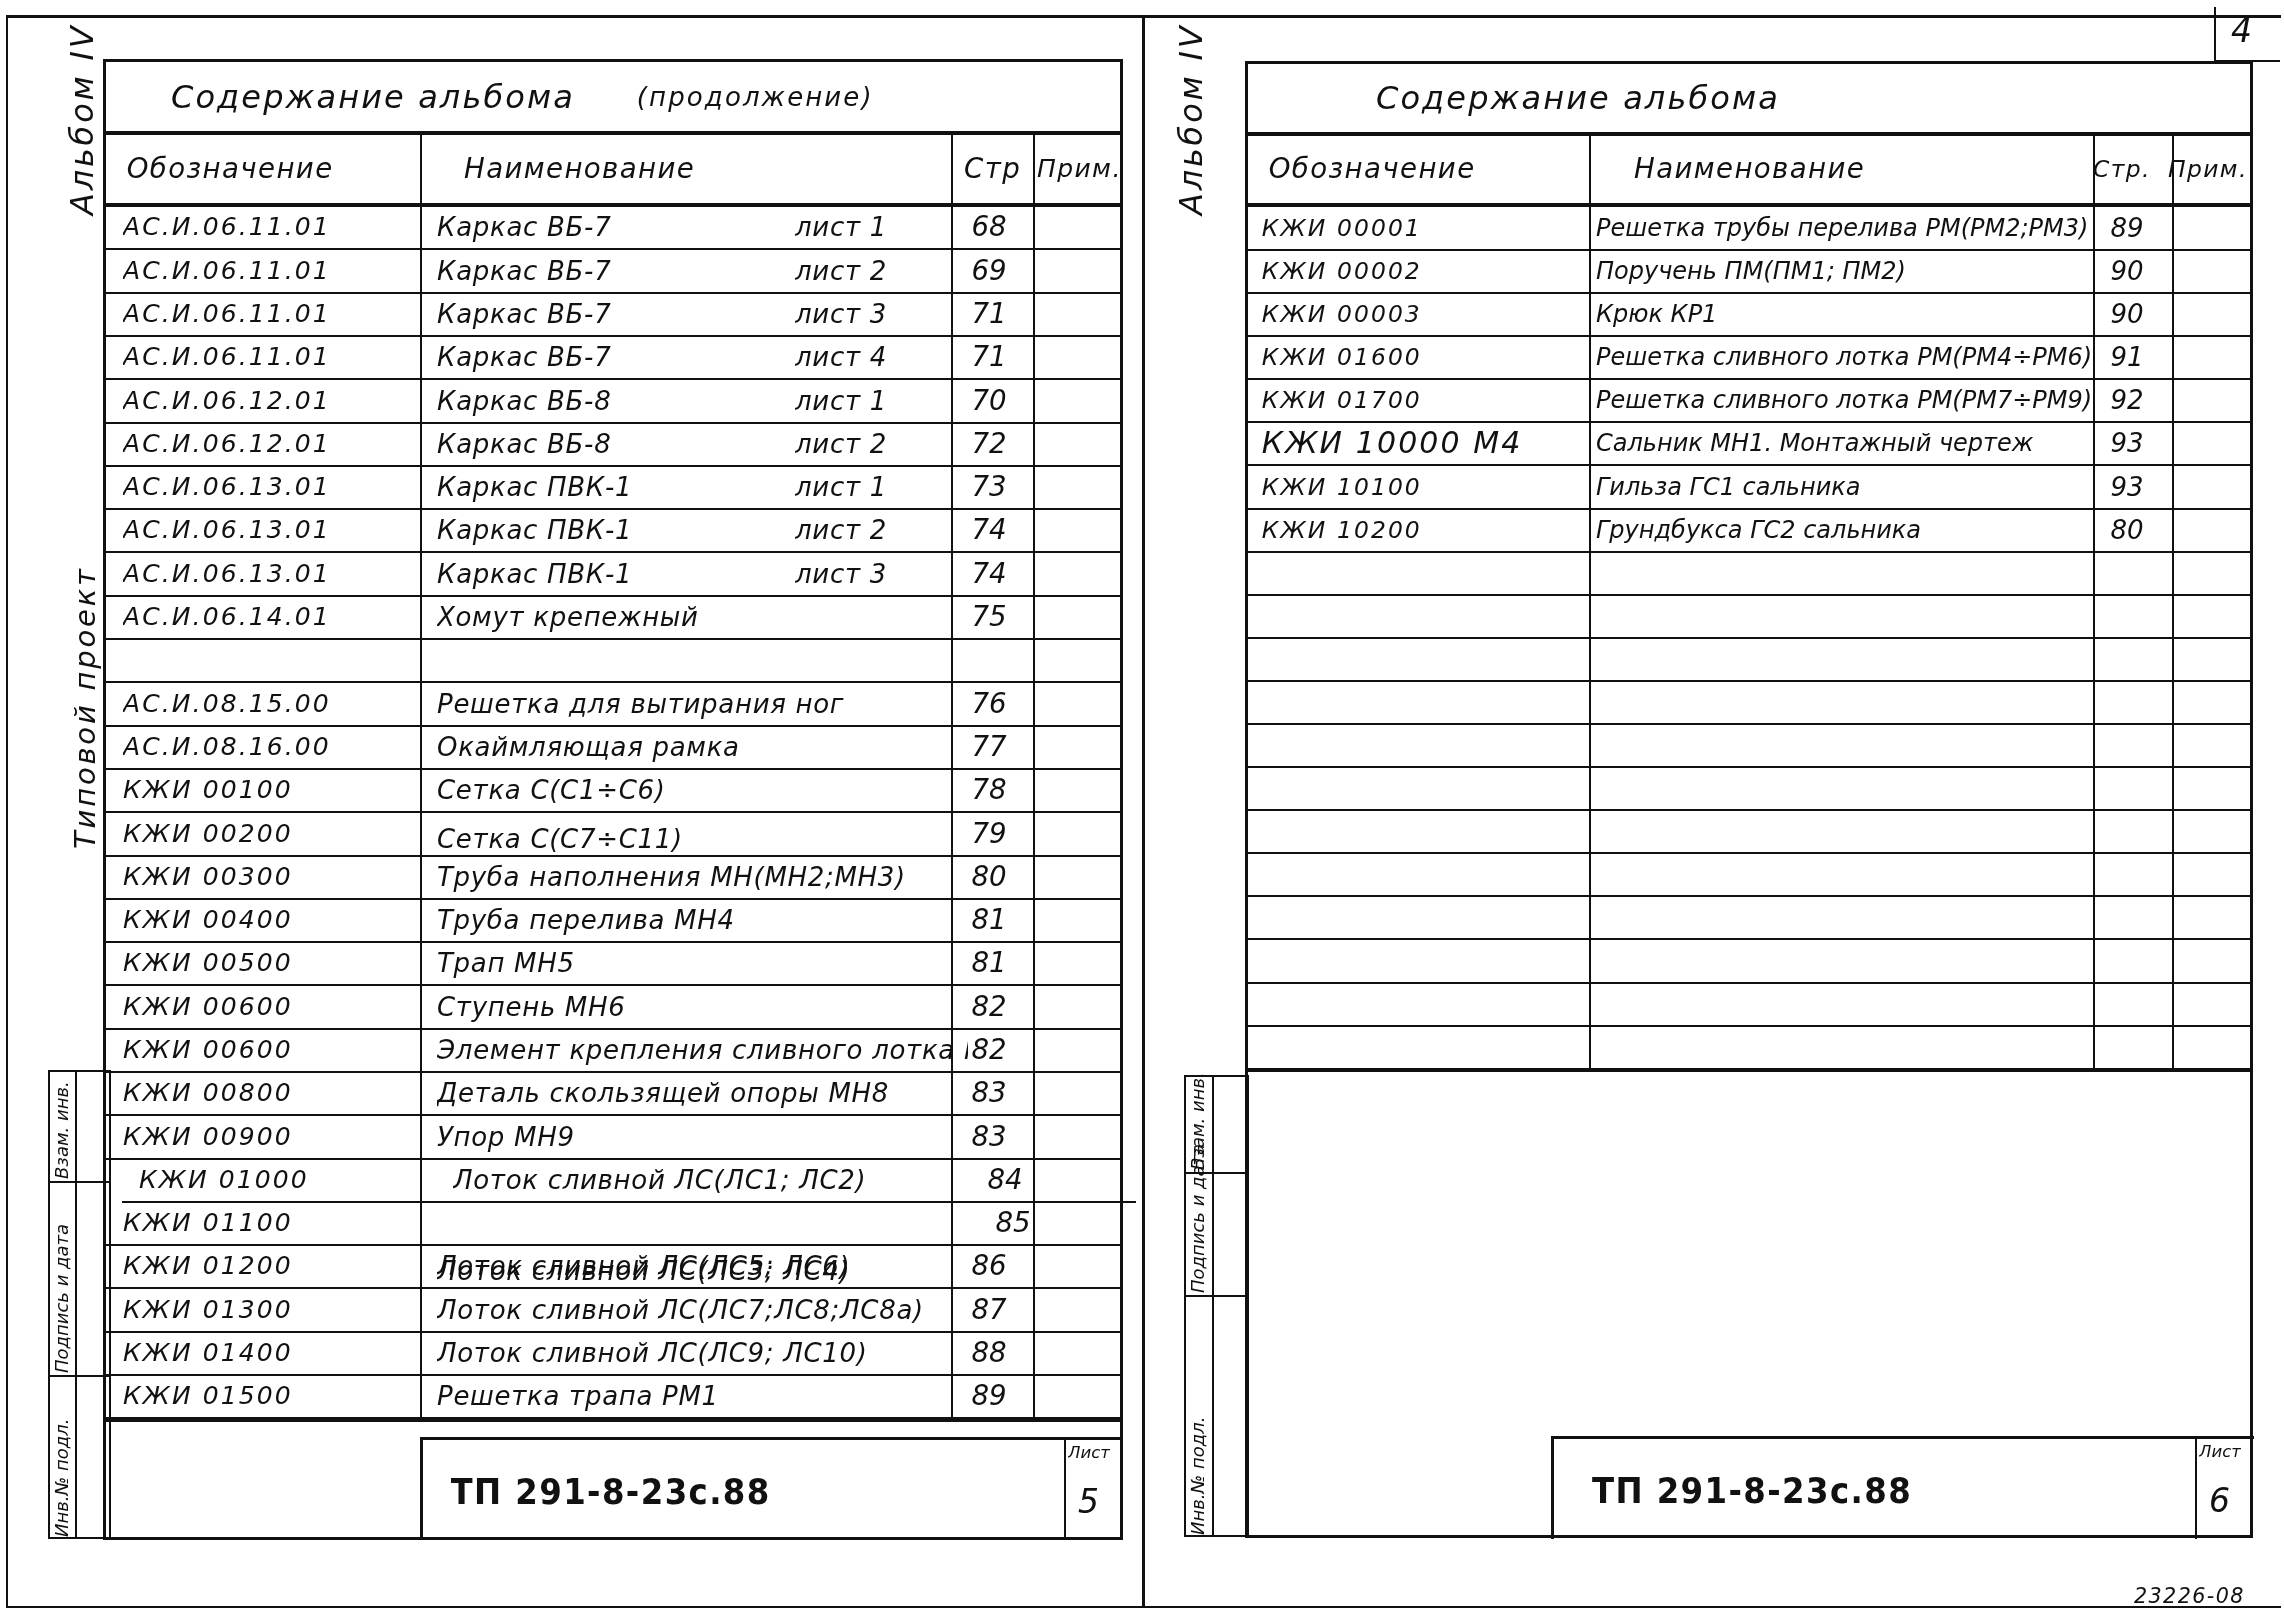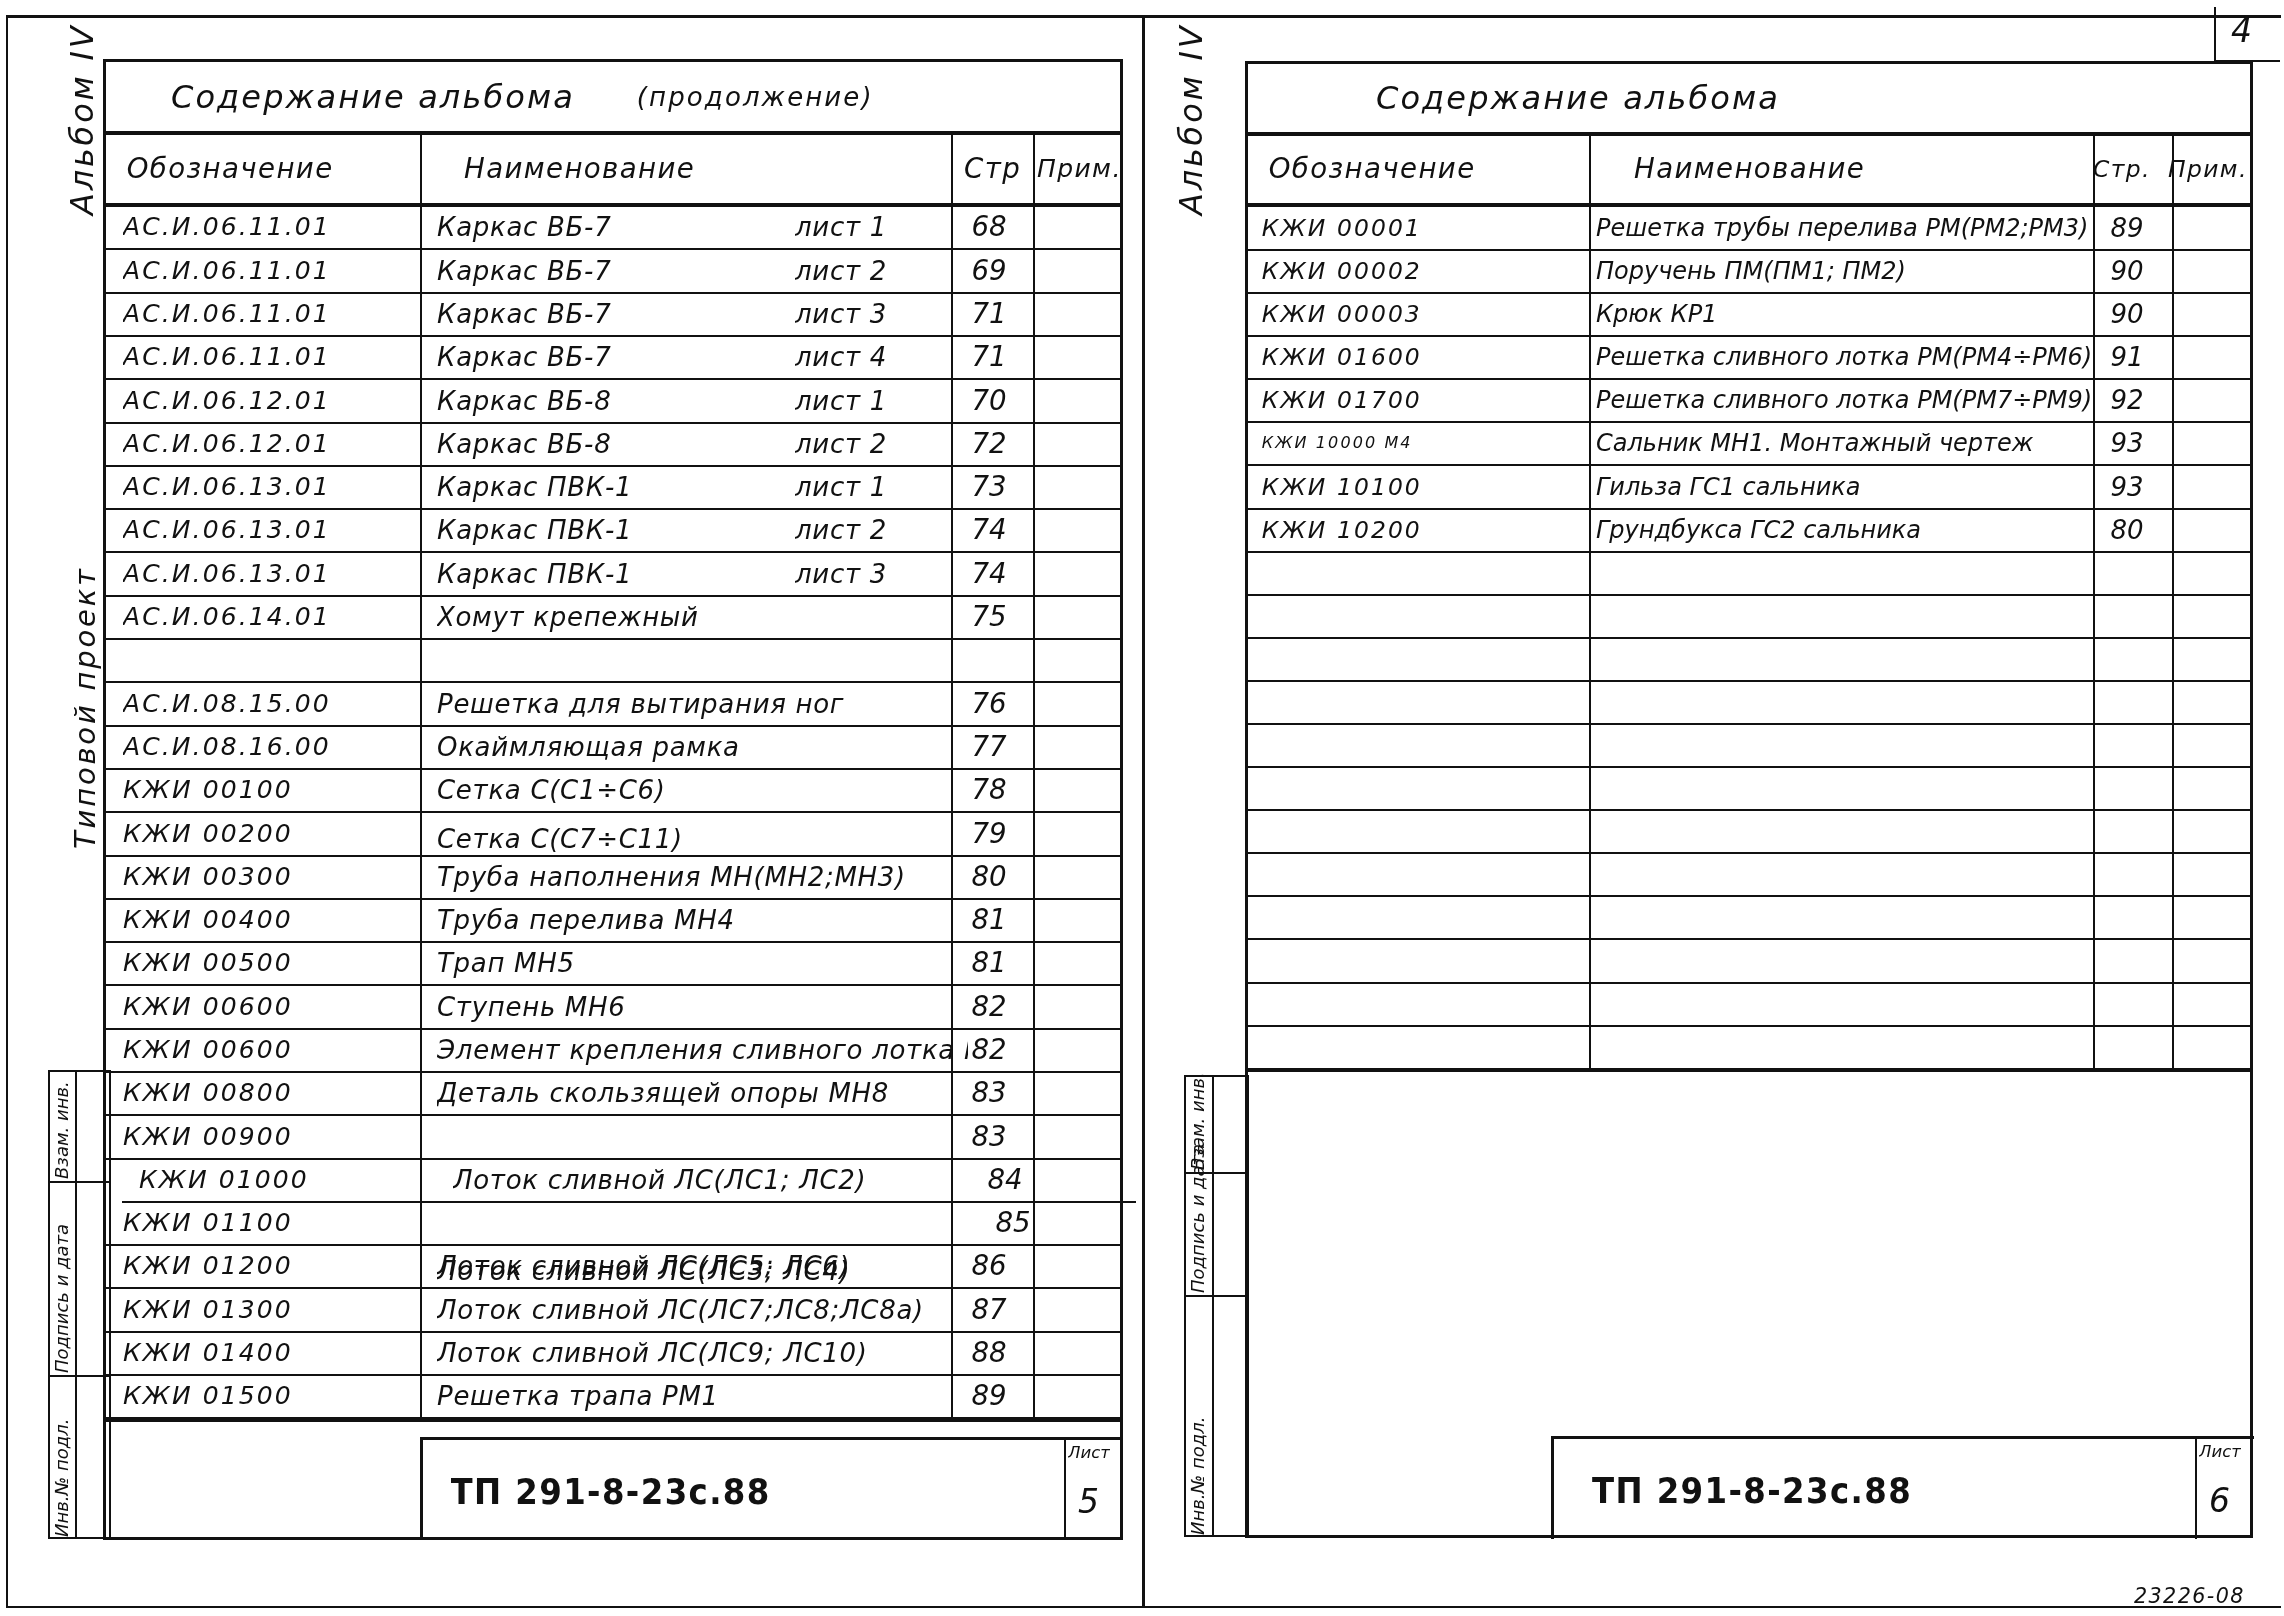--- a/index.html
+++ b/index.html
@@ -185,20 +185,21 @@
       </div>
       <div class="abs" style="left: 0px; top: 1009px; width: 100%; height: 43px;">
         <div class="cell hand code" style="left: 17px; top: 0px; height: 43px;">КЖИ  00800</div>
         <div class="cell hand name" style="left: 331px; top: 0px; height: 43px; width: 531px;">Деталь скользящей опоры МН8</div>
         <div class="cell hand name" style="left: 689px; top: 0px; height: 43px;"></div>
         <div class="cell hand pg" style="left: 845px; top: 0px; height: 43px; width: 76px;">83</div>
         <div class="hline" style="top: 43px;"></div>
       </div>
       <div class="abs" style="left: 0px; top: 1053px; width: 100%; height: 43px;">
         <div class="cell hand code" style="left: 17px; top: 0px; height: 43px;">КЖИ  00900</div>
+        <div class="cell hand name" style="left: 331px; top: 0px; height: 43px; width: 531px;">Упор  МН9</div>
         <div class="cell hand name" style="left: 689px; top: 0px; height: 43px;"></div>
         <div class="cell hand pg" style="left: 845px; top: 0px; height: 43px; width: 76px;">83</div>
         <div class="hline" style="top: 43px;"></div>
       </div>
       <div class="abs" style="left: 16px; top: 1096px; width: 100%; height: 43px;">
         <div class="cell hand code" style="left: 17px; top: 0px; height: 43px;">КЖИ  01000</div>
         <div class="cell hand name" style="left: 331px; top: 0px; height: 43px; width: 531px;">Лоток сливной  ЛС(ЛС1; ЛС2)</div>
         <div class="cell hand name" style="left: 689px; top: 0px; height: 43px;"></div>
         <div class="cell hand pg" style="left: 845px; top: 0px; height: 43px; width: 76px;">84</div>
         <div class="hline" style="top: 43px;"></div>
@@ -302,21 +303,21 @@
         <div class="cell hand pg" style="left: 841px; top: 0px; height: 43px; width: 76px; font-size: 26px;">91</div>
         <div class="hline" style="top: 43px;"></div>
       </div>
       <div class="abs" style="left: 0px; top: 314px; width: 100%; height: 43px;">
         <div class="cell hand code" style="left: 13.8px; top: 0px; height: 43px; font-size: 23.4px;">КЖИ   01700</div>
         <div class="cell hand name" style="left: 348px; top: 0px; height: 43px; width: 510px; font-size: 24px; letter-spacing: 0px;">Решетка сливного лотка РМ(РМ7÷РМ9)</div>
         <div class="cell hand pg" style="left: 841px; top: 0px; height: 43px; width: 76px; font-size: 26px;">92</div>
         <div class="hline" style="top: 43px;"></div>
       </div>
       <div class="abs" style="left: 0px; top: 357px; width: 100%; height: 43px;">
-        <div class="cell hand code" style="left: 13.8px; top: 0px; height: 43px; font-size: 16px;">КЖИ   10000 М4</div>
+        <div class="cell hand code" style="left: 13.8px; top: 0px; height: 43px; font-size: 30px;">КЖИ   10000 М4</div>
         <div class="cell hand name" style="left: 348px; top: 0px; height: 43px; width: 510px; font-size: 24px; letter-spacing: 0px;">Сальник МН1. Монтажный чертеж</div>
         <div class="cell hand pg" style="left: 841px; top: 0px; height: 43px; width: 76px; font-size: 26px;">93</div>
         <div class="hline" style="top: 43px;"></div>
       </div>
       <div class="abs" style="left: 0px; top: 401px; width: 100%; height: 43px;">
         <div class="cell hand code" style="left: 13.8px; top: 0px; height: 43px; font-size: 23.4px;">КЖИ   10100</div>
         <div class="cell hand name" style="left: 348px; top: 0px; height: 43px; width: 510px; font-size: 24px; letter-spacing: 0px;">Гильза ГС1  сальника</div>
         <div class="cell hand pg" style="left: 841px; top: 0px; height: 43px; width: 76px; font-size: 26px;">93</div>
         <div class="hline" style="top: 43px;"></div>
       </div>

